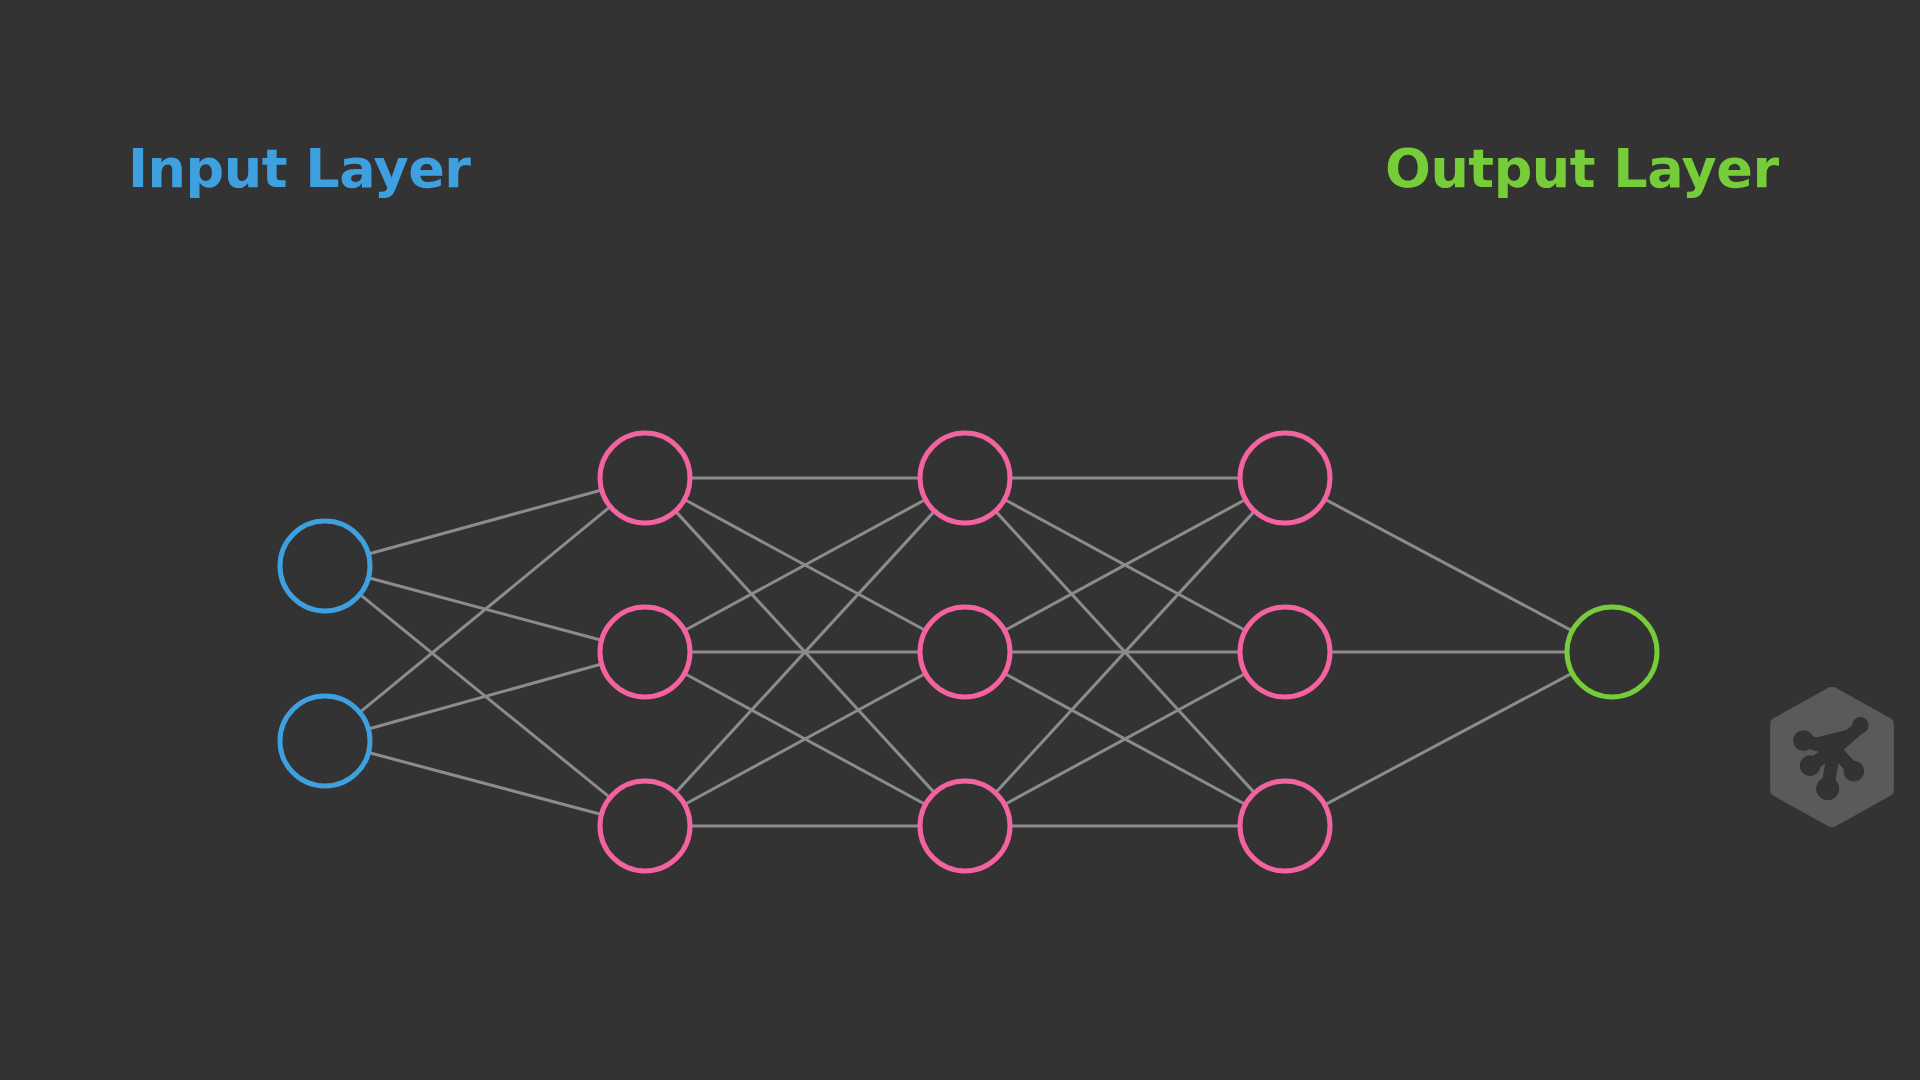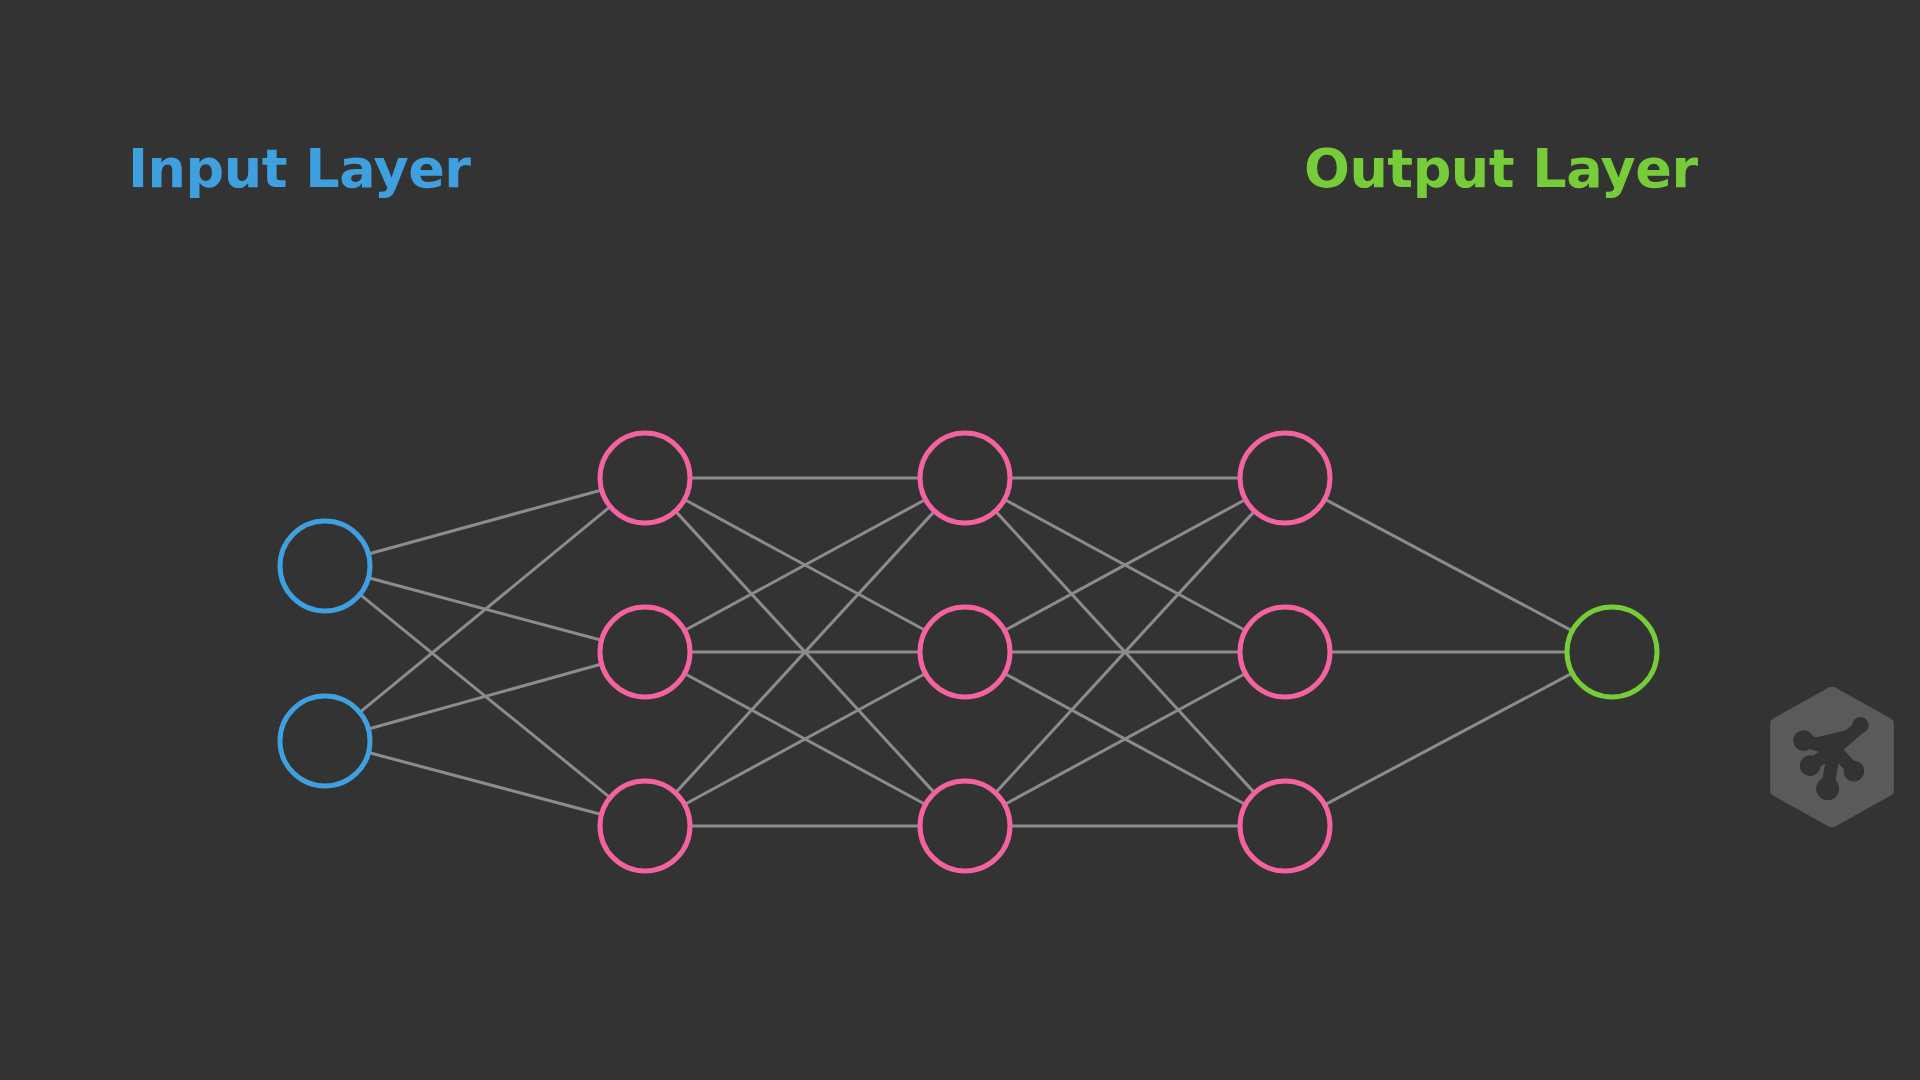--- a/index.html
+++ b/index.html
@@ -31,21 +31,21 @@
   .layer-label {
     position: absolute;
     font-size: 54px;
     font-weight: 700;
     letter-spacing: -0.5px;
     white-space: nowrap;
     line-height: 1;
   }
   #label-input   { left: 128px;  top: 142px; }
   #label-hidden  { left: 694px;  top: 142px; }
-  #label-output  { left: 1304px; top: 142px; }
+  #label-output  { left: 1385px; top: 142px; }
 
   #net-svg {
     position: absolute;
     top: 0;
     left: 0;
     width: 1920px;
     height: 1080px;
     display: block;
   }
   .watermark {

